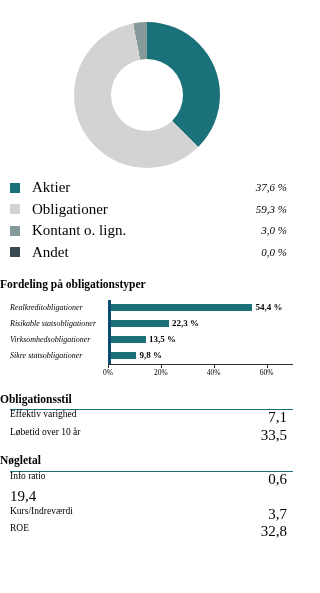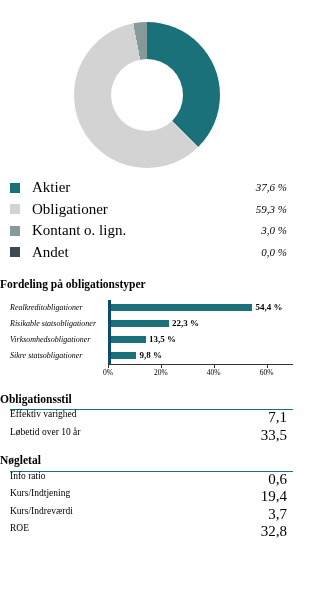--- a/index.html
+++ b/index.html
@@ -283,21 +283,20 @@
 
 <div class="section-title">Nøgletal</div>
 <div class="table-block">
   <div class="table-rule"></div>
   <div id="nogletal-rows">
       <div class="table-row">
         <div class="table-label">Info ratio</div>
         <div class="table-value">0,6</div>
       </div>
       <div class="table-row">
-        <div class="table-label">Kurs/Indtjening</div>
         <div class="table-value">19,4</div>
       </div>
       <div class="table-row">
         <div class="table-label">Kurs/Indreværdi</div>
         <div class="table-value">3,7</div>
       </div>
       <div class="table-row">
         <div class="table-label">ROE</div>
         <div class="table-value">32,8</div>
       </div>

